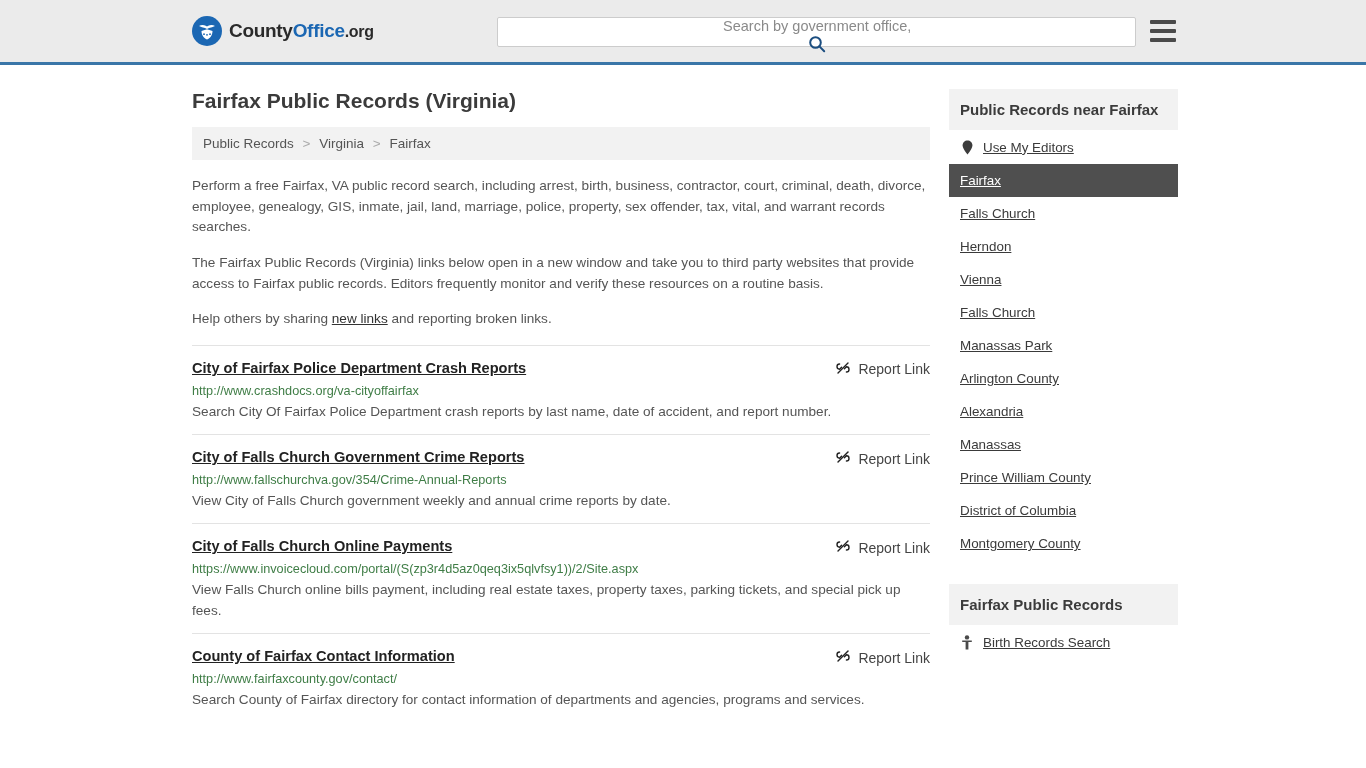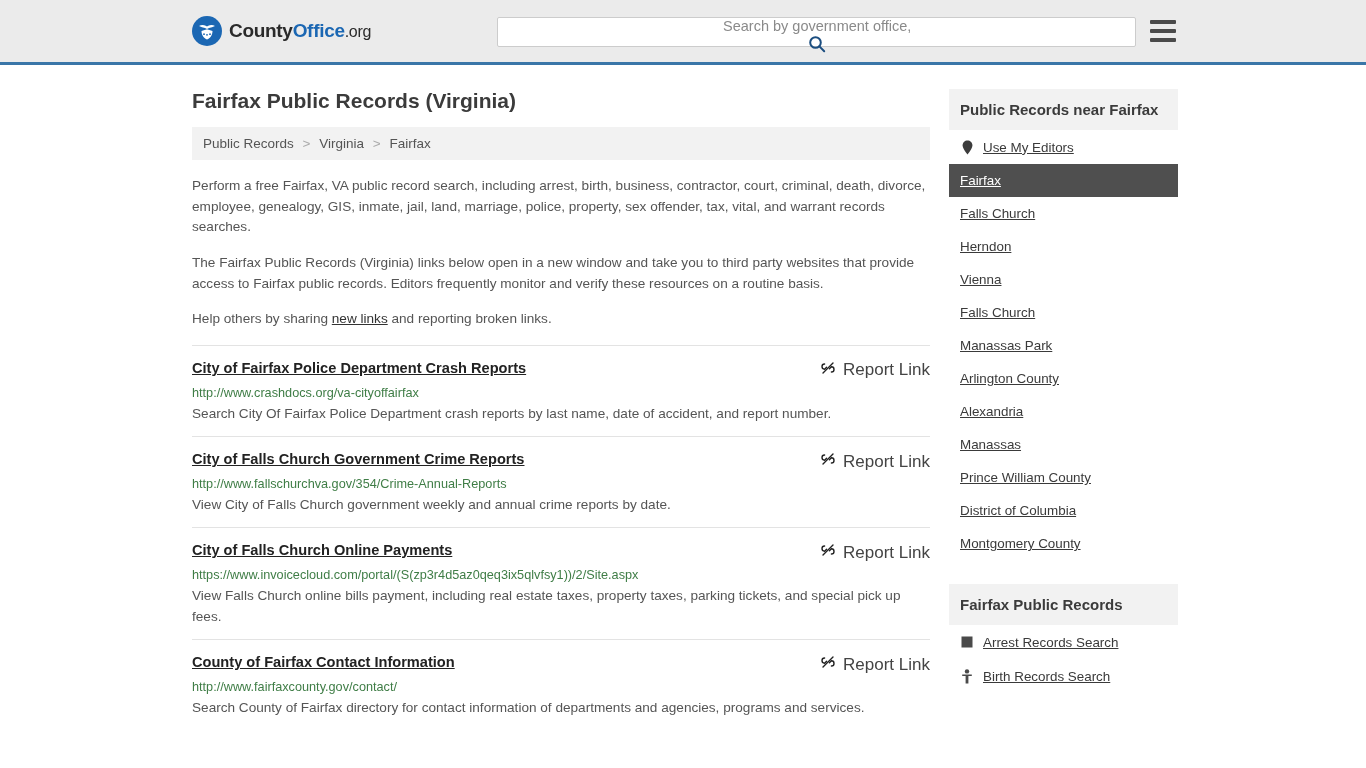--- a/index.html
+++ b/index.html
@@ -36,21 +36,21 @@
     display: flex; align-items: center; justify-content: center;
     flex-shrink: 0;
   }
   .logo-text {
     font-size: 19px;
     letter-spacing: -0.3px;
     white-space: nowrap;
   }
   .logo-county { color: #2a2a2a; font-weight: 700; }
   .logo-office { color: #1b67b3; font-weight: 700; }
-  .logo-org    { color: #2a2a2a; font-weight: 400; font-size: 16px; }
+  .logo-org    { color: #2a2a2a; font-weight: 700; font-size: 16px; }
 
   .search-wrap {
     position: absolute;
     left: 497px;
     top: 17px;
     width: 639px;
     height: 30px;
     display: flex;
     align-items: center;
     background: #ffffff;
@@ -137,21 +137,21 @@
     font-size: 14.6px;
     font-weight: bold;
     color: #222;
     text-decoration: underline;
     cursor: pointer;
   }
   .report-link {
     display: flex;
     align-items: center;
     gap: 7px;
-    font-size: 17px;
+    font-size: 14px;
     color: #444;
     cursor: pointer;
     white-space: nowrap;
     padding-left: 18px;
     text-align: right;
   }
   .result-url {
     font-size: 12.7px;
     color: #3f7d46;
     margin-top: 5px;
@@ -374,28 +374,20 @@
       <li class="side-item">
         <a>Montgomery County</a>
       </li>
     </ul>
 
     <div class="side-head">Fairfax Public Records</div>
 
     <ul class="side-list">
       <li class="side-item">
         <span class="side-ico">
-          <svg width="12" height="12" viewBox="0 0 12 12" aria-hidden="true">
-            <rect x="0.5" y="0.5" width="11" height="11" fill="#4a4a4a"></rect>
-          </svg>
-        </span>
-        <a>Arrest Records Search</a>
-      </li>
-      <li class="side-item">
-        <span class="side-ico">
           <svg width="12" height="15" viewBox="0 0 12 15" aria-hidden="true">
             <circle cx="6" cy="2.4" r="2.2" fill="#4a4a4a"></circle>
             <path d="M1.2 5.6 L10.8 5.6 L10.8 7.0 L7.4 7.0 L7.4 14.4 L4.6 14.4 L4.6 7.0 L1.2 7.0 Z" fill="#4a4a4a"></path>
           </svg>
         </span>
         <a>Birth Records Search</a>
       </li>
     </ul>
 
   </div>

